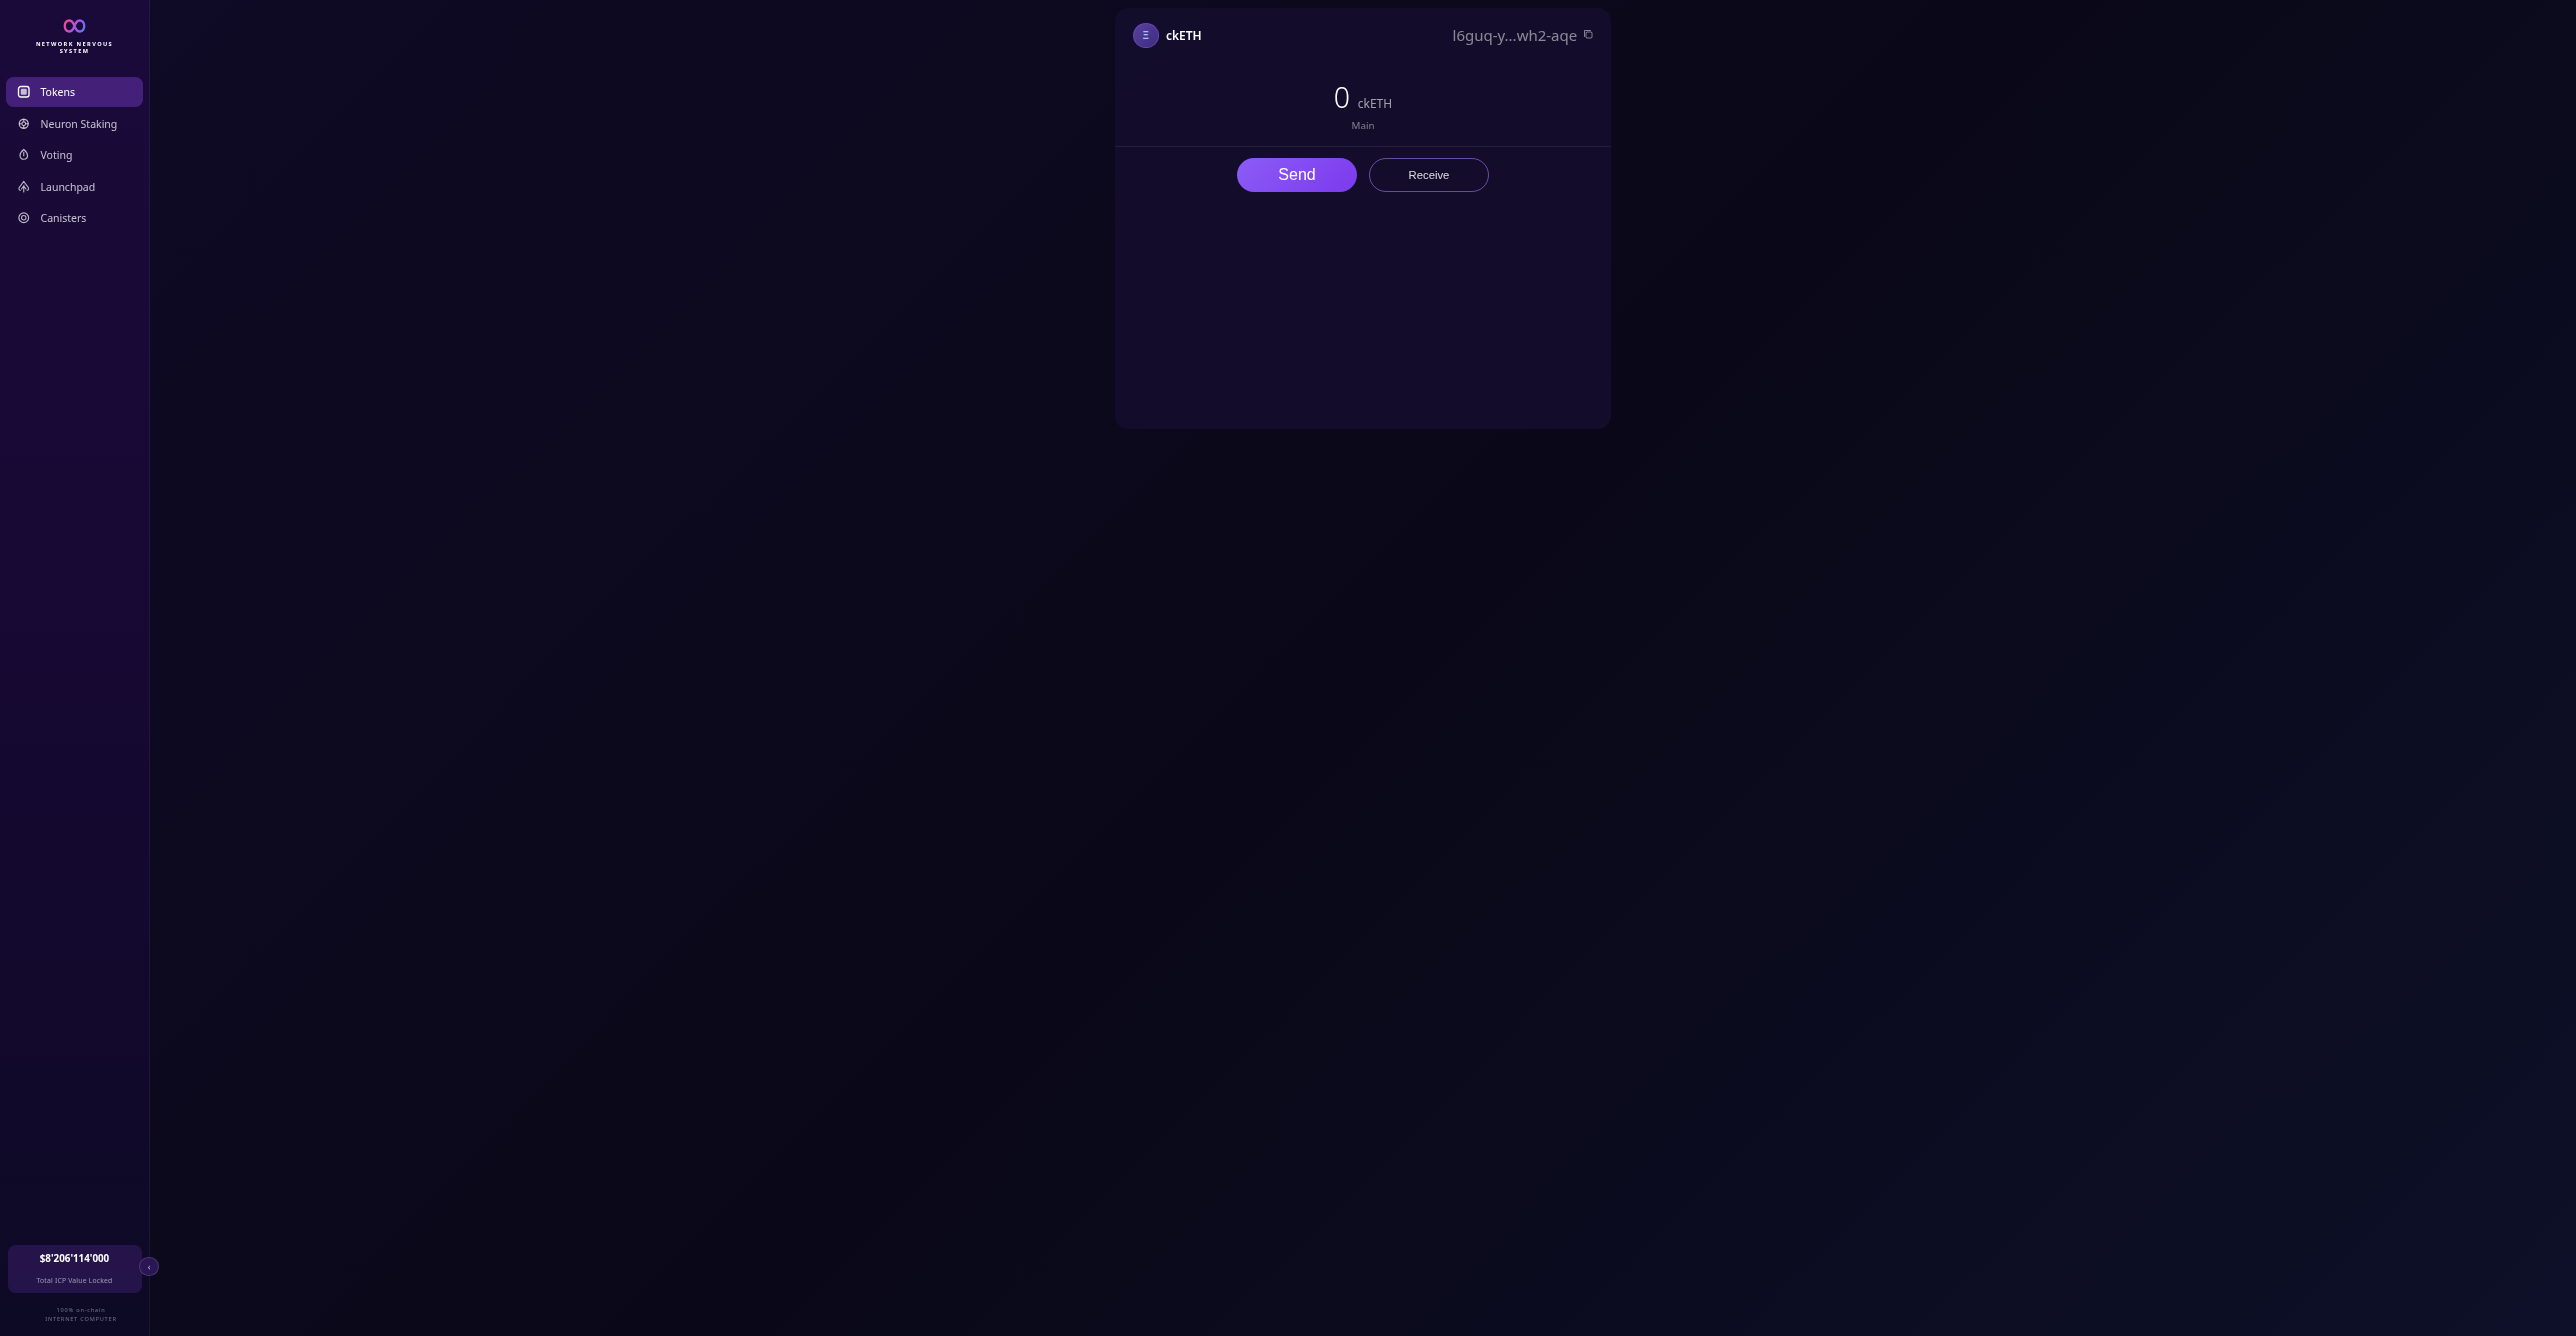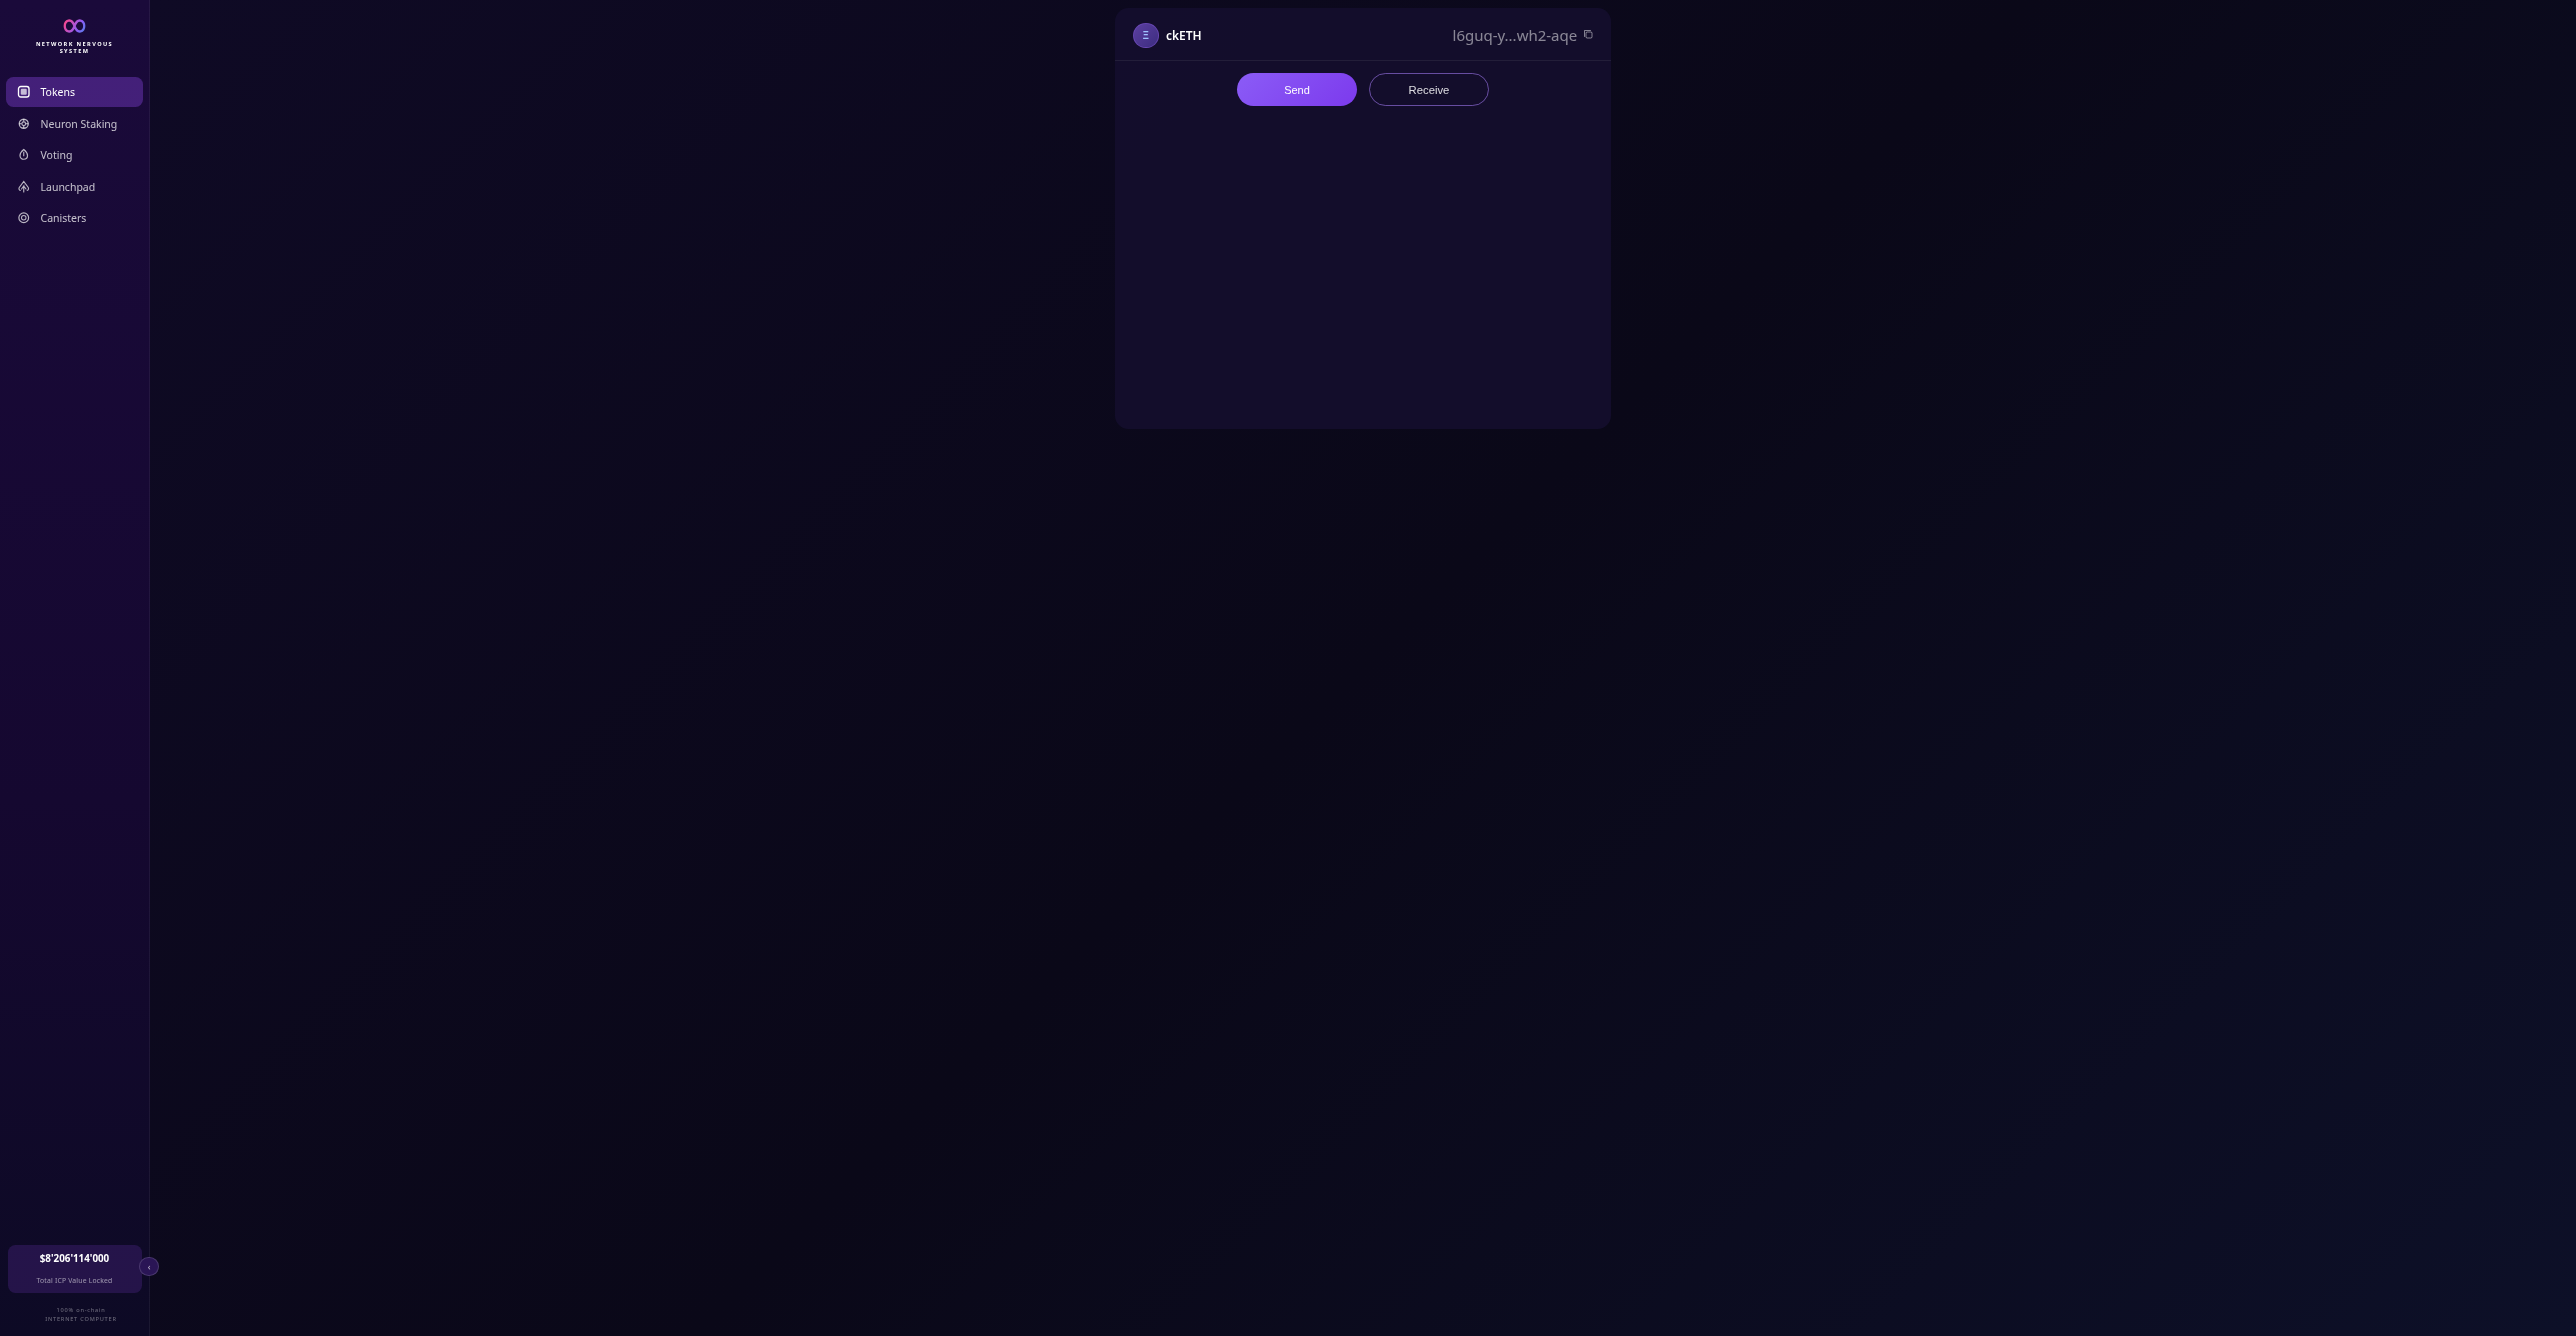--- a/index.html
+++ b/index.html
@@ -321,21 +321,21 @@
     }
 
     .btn-send {
       flex: 1;
       max-width: 120px;
       padding: 0 0;
       border-radius: 18px;
       border: none;
       background: linear-gradient(135deg, #8b5cf6 0%, #7c3aed 100%);
       color: #fff;
-      font-size: 11px;
+      font-size: 16px;
       font-weight: 500;
       cursor: pointer;
       transition: opacity 0.15s;
     }
 
     .btn-receive {
       flex: 1;
       max-width: 120px;
       padding: 9.8px 0;
       border-radius: 18px;
@@ -467,20 +467,27 @@
           <span>l6guq-y...wh2-aqe</span>
           <span class="copy-icon" title="Copy">
             <svg width="10.5" height="10.5" viewBox="0 0 14 14" fill="none">
               <rect x="4" y="4" width="8" height="8" rx="1.5" stroke="rgba(255,255,255,0.5)" stroke-width="1.3" fill="none"></rect>
               <path d="M2 10 L2 2 L10 2" stroke="rgba(255,255,255,0.5)" stroke-width="1.3" stroke-linecap="round" fill="none"></path>
             </svg>
           </span>
         </div>
       </div>
 
+      <div class="card-balance">
+        <div>
+          <span class="balance-amount">0</span>
+          <span class="balance-unit">ckETH</span>
+        </div>
+        <div class="balance-label">Main</div>
+      </div>
 
       <div class="card-divider"></div>
 
 
       <div class="card-actions">
         <button class="btn-send">Send</button>
         <button class="btn-receive">Receive</button>
       </div>
 
     </div>

